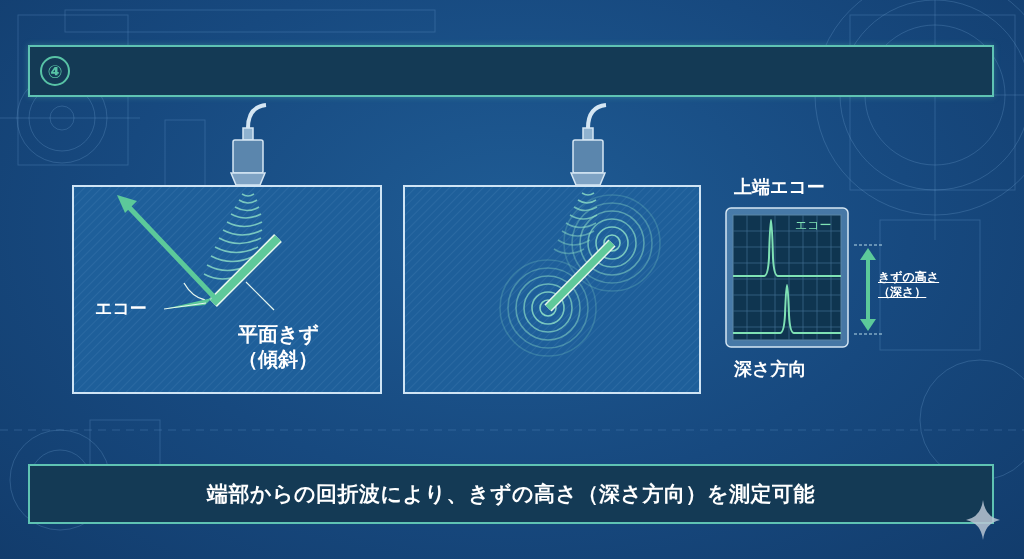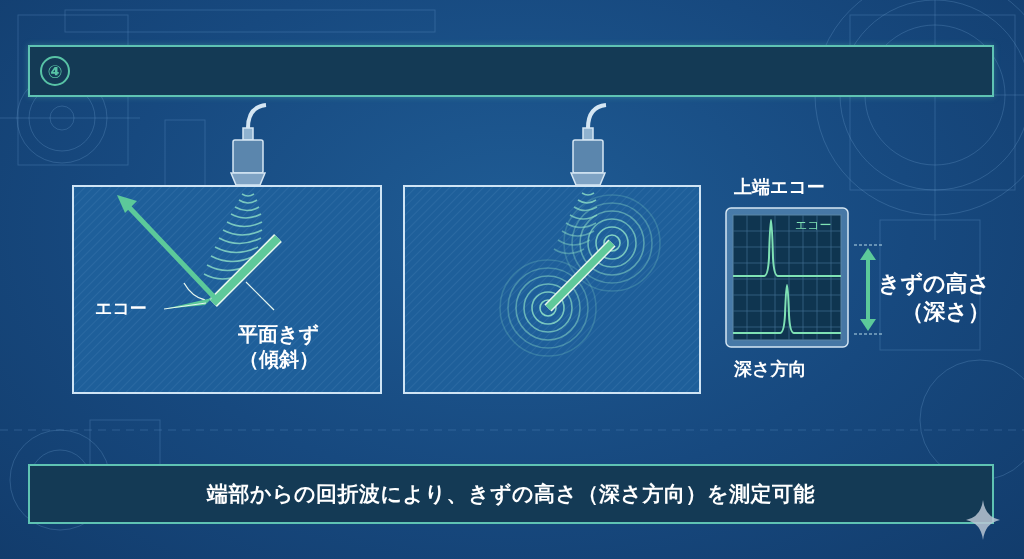--- a/index.html
+++ b/index.html
@@ -20,21 +20,21 @@
     color:#58c3a6; font-size:18px; font-weight:bold; display:flex;
     align-items:center; justify-content:center; margin-left:10px; box-sizing:border-box;
   }
   .title-text { color:#ffffff; font-size:26px; font-weight:bold; margin-left:10px; letter-spacing:1px; }
   .bottom-bar {
     position:absolute; left:28px; top:464px; width:966px; height:60px;
     background:#143a55; border:2px solid #5fc3b3; box-sizing:border-box;
     display:flex; align-items:center; justify-content:center;
   }
   .bottom-text { color:#ffffff; font-size:21px; font-weight:bold; letter-spacing:0.5px;text-align:center; }
-  .label { position:absolute; color:#ffffff; font-weight:bold; font-size:17px; white-space:nowrap; line-height:1.25; text-align:right; }
+  .label { position:absolute; color:#ffffff; font-weight:bold; font-size:17px; white-space:nowrap; line-height:1.25; text-align:left; }
   .diagram { position:absolute; left:0; top:0; width:1024px; height:559px; }
   .sparkle { position:absolute; left:966px; top:500px; width:34px; height:40px; }
 </style>
 </head>
 <body>
 
 <svg class="bg-svg" viewBox="0 0 1024 559">
   <g stroke="#6fa3d0" stroke-opacity="0.28" fill="none" stroke-width="1">
     <rect x="18" y="15" width="110" height="150"></rect>
     <rect x="65" y="10" width="370" height="22"></rect>
@@ -194,21 +194,21 @@
 </svg>
 
 <div class="label" style="left:95px; top:298px; font-size:17px;">エコー</div>
 <div class="label" style="left:238px; top:322px; font-size:20px;">
   <div>平面きず</div>
   <div>（傾斜）</div>
 </div>
 <div class="label" style="left:734px; top:176px; font-size:18px;">上端エコー</div>
 <div class="label" style="left:734px; top:358px; font-size:18px;">深さ方向</div>
 <div class="label" style="left:795px; top:218px; font-size:12px; color:#7fe2b5; font-weight:normal;">エコー</div>
-<div class="label" style="left:878px; top:270px; font-size:22px;">
+<div class="label" style="left:878px; top:270px; font-size:12px;text-decoration:underline;">
   <div>きずの高さ</div>
   <div>（深さ）</div>
 </div>
 
 <div class="bottom-bar">
   <div class="bottom-text">端部からの回折波により、きずの高さ（深さ方向）を測定可能</div>
 </div>
 
 <svg class="sparkle" viewBox="0 0 34 40">
   <path d="M17,0 Q19,17 34,20 Q19,23 17,40 Q15,23 0,20 Q15,17 17,0 Z" fill="#b9c6d3" fill-opacity="0.85"></path>

